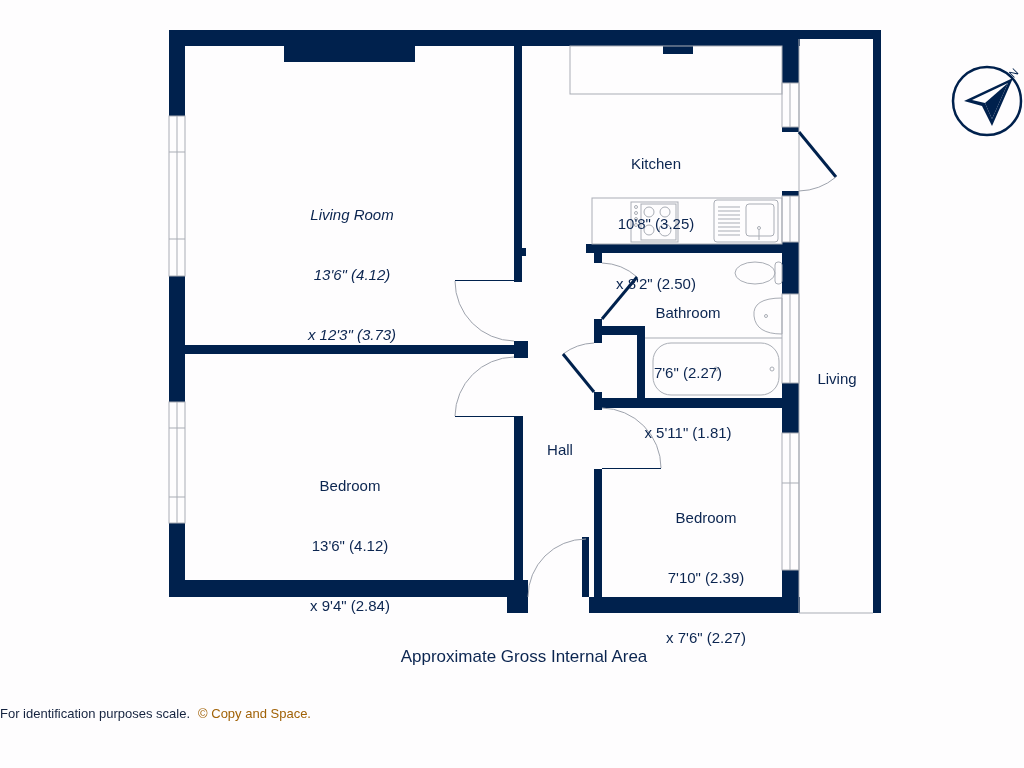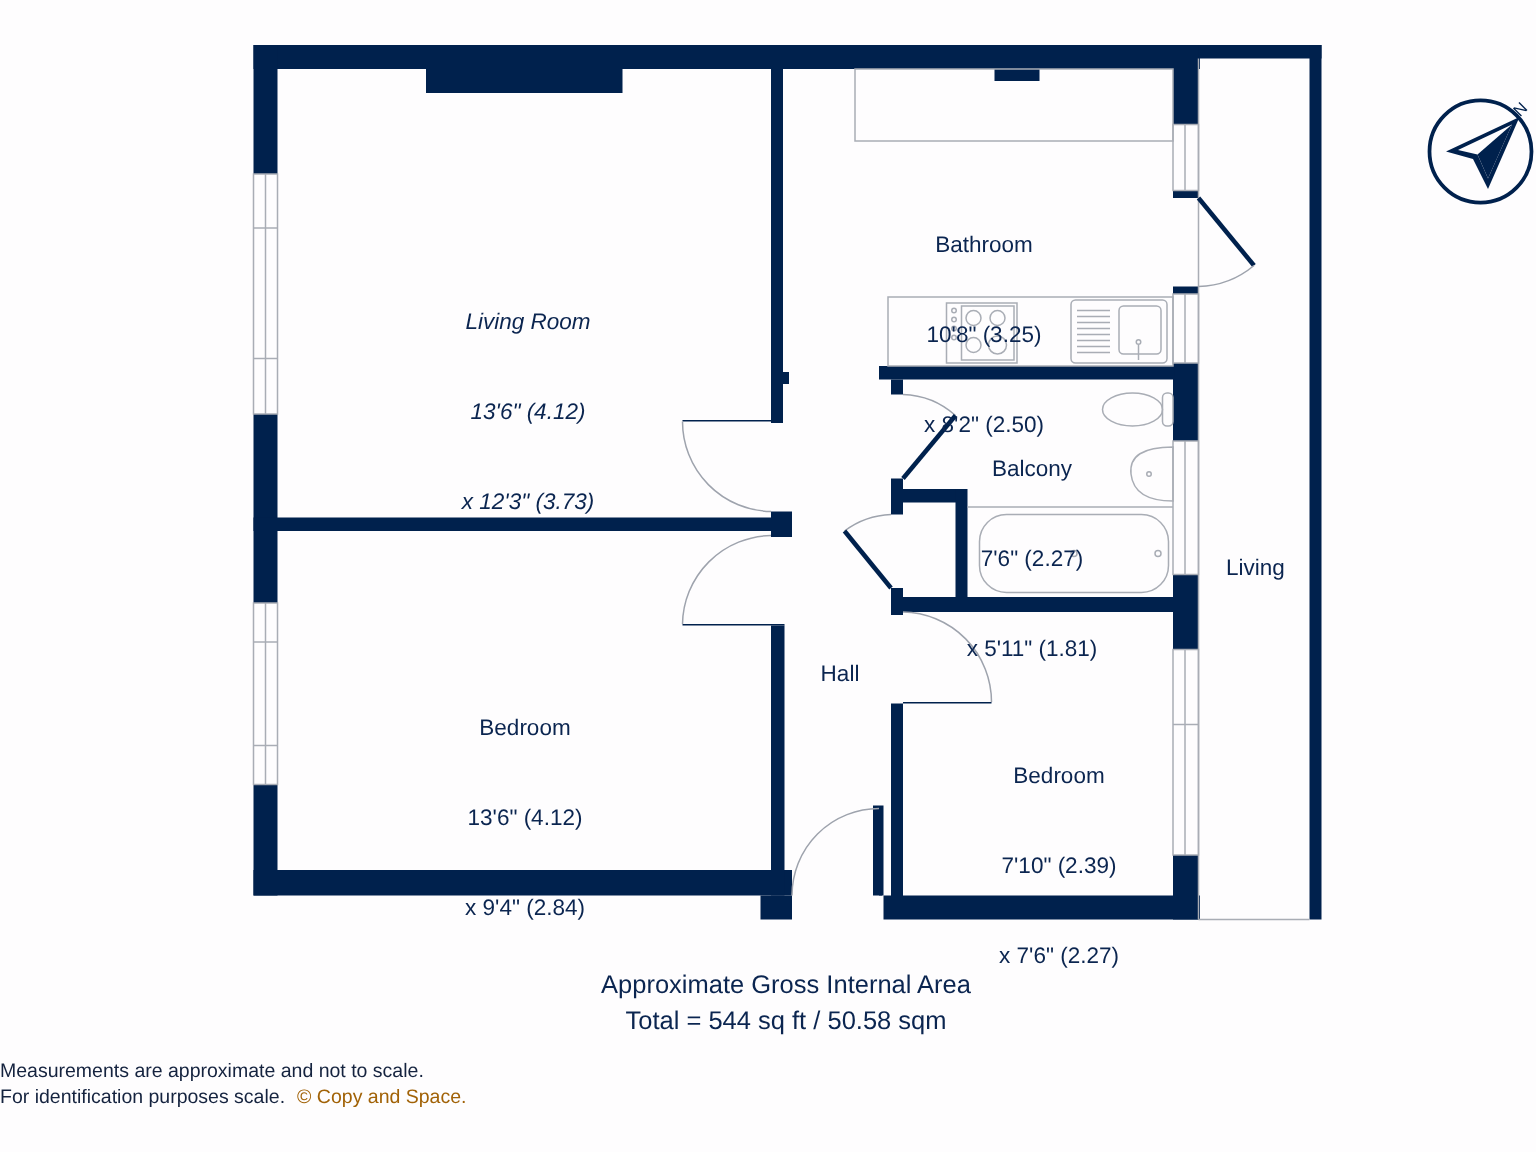--- a/index.html
+++ b/index.html
@@ -183,27 +183,27 @@
   </g>
 </svg>
 
 <div class="room-label" style="left:352px; top:165px;font-style:italic;">
   <span>Living Room</span>
   <span>13'6" (4.12)</span>
   <span>x 12'3" (3.73)</span>
 </div>
 
 <div class="room-label" style="left:656px; top:114px;">
-  <span>Bathroom</span>
+  <span>Kitchen</span>
   <span>10'8" (3.25)</span>
   <span>x 8'2" (2.50)</span>
 </div>
 
 <div class="room-label" style="left:688px; top:263px;">
-  <span>Balcony</span>
+  <span>Bathroom</span>
   <span>7'6" (2.27)</span>
   <span>x 5'11" (1.81)</span>
 </div>
 
 <div class="room-label" style="left:350px; top:436px;">
   <span>Bedroom</span>
   <span>13'6" (4.12)</span>
   <span>x 9'4" (2.84)</span>
 </div>
 
@@ -224,19 +224,17 @@
 <svg id="compass" viewBox="0 0 74 74" xmlns="http://www.w3.org/2000/svg">
   <circle cx="37" cy="37" r="34" fill="none" stroke="#00214d" stroke-width="2.5"></circle>
   <polygon points="63,14 14,37 32,42 42,62" fill="#00214d"></polygon>
   <polygon points="58,19 22,36 35,39 42,55" fill="#fefdfe"></polygon>
   <polygon points="58,19 35,39 42,55" fill="#00214d"></polygon>
   <text x="62" y="15" font-size="11" fill="#00214d" font-family="Liberation Sans, sans-serif" transform="rotate(-45 62 13)">N</text>
 </svg>
 
 <div class="area">
   <span>Approximate Gross Internal Area</span>
-  <span>Total = 544 sq ft / 50.58 sqm</span>
 </div>
 
 <div class="disclaimer">
-  <span>Measurements are approximate and not to scale.</span>
   <span><span style="display:inline">For identification purposes scale.</span><span class="copyright">© Copy and Space.</span></span>
 </div>
 
 </body></html>

